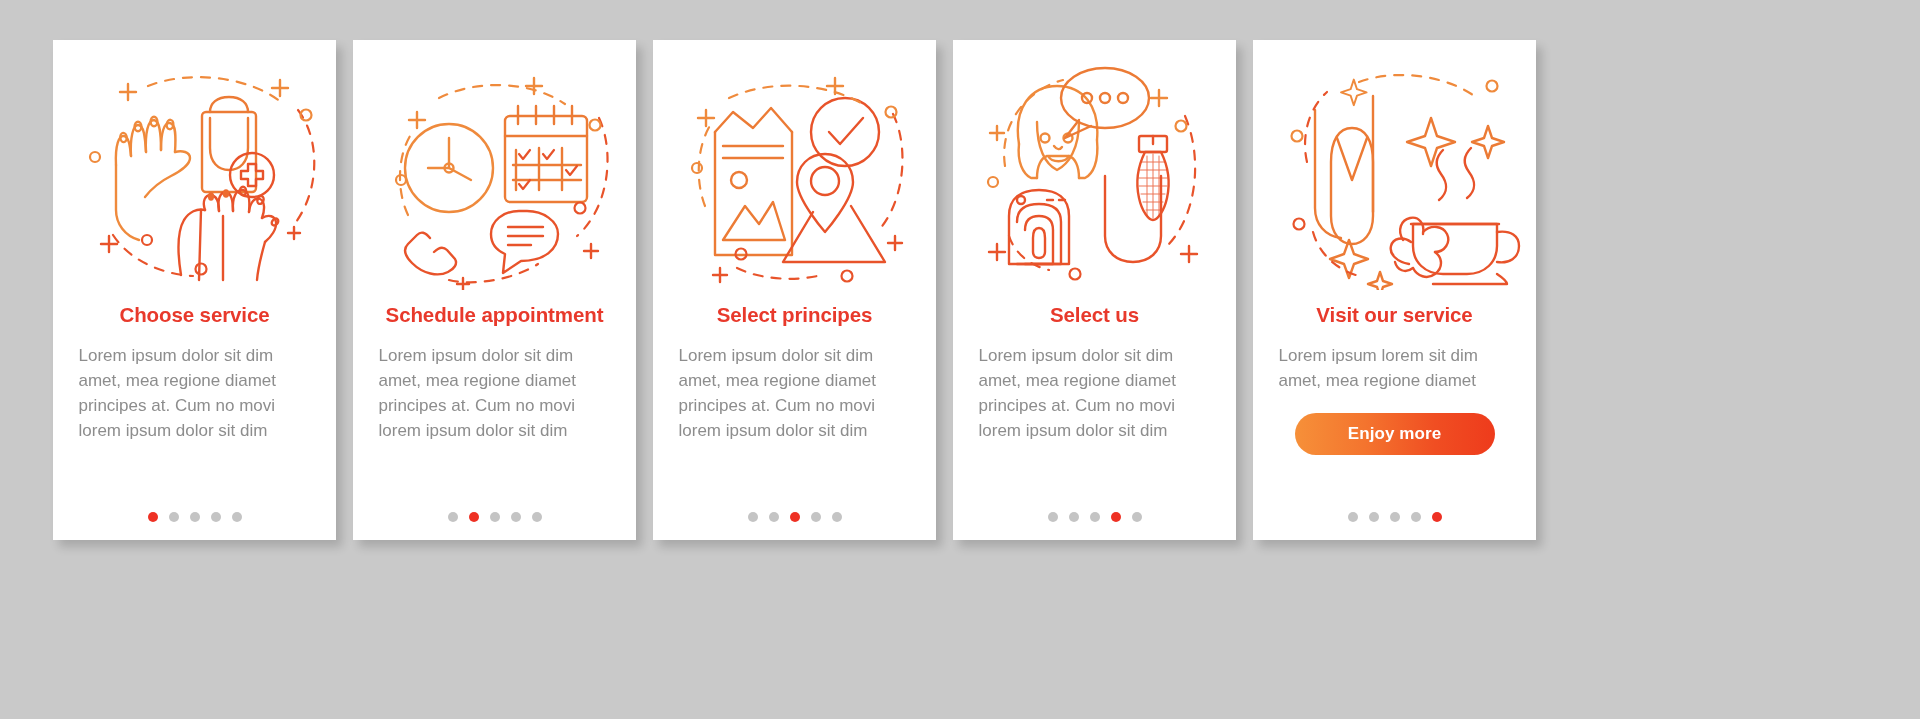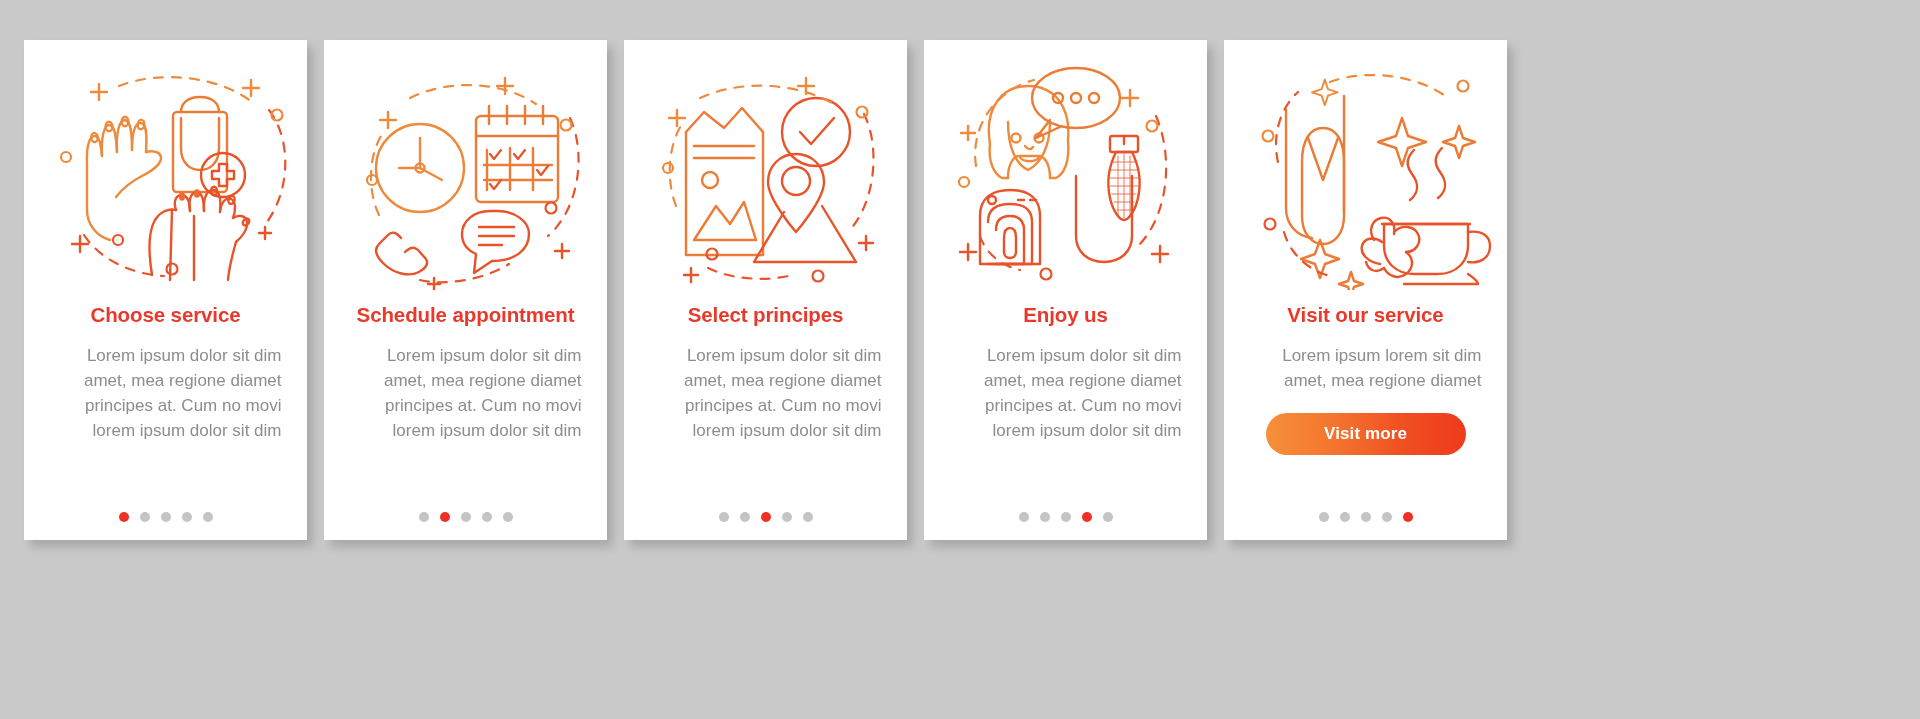--- a/index.html
+++ b/index.html
@@ -9,21 +9,21 @@
     font-family: "Liberation Sans", sans-serif;
     overflow: hidden;
   }
   #stage {
     position: relative;
     width: 1920px; height: 719px;
     background: #c9c9c9;
   }
   .cards-row {
     position: absolute;
-    top: 40px; left: 24px;
+    top: 40px; left: 53px;
     display: flex;
     gap: 17px;
   }
   .card {
     position: relative;
     width: 283px;
     height: 500px;
     background: #ffffff;
     box-shadow: 6px 7px 9px rgba(0,0,0,0.16);
     display: flex;
@@ -47,21 +47,21 @@
     line-height: 1.1;
     letter-spacing: -0.1px;
     white-space: nowrap;
   }
   .card-body {
     margin-top: 17px;
     width: 232px;
     font-size: 17px;
     line-height: 1.47;
     color: #8d8d8d;
-    text-align: right;
+    text-align: left;
   }
   .dots {
     position: absolute;
     bottom: 18px;
     left: 0; right: 0;
     display: flex;
     justify-content: center;
     gap: 11px;
   }
   .dot {
@@ -331,21 +331,21 @@
           </g>
           <g stroke="#e8532a" stroke-width="2.4">
             <path d="M44 204 L44 220 M36 212 L52 212"></path>
             <path d="M236 206 L236 222 M228 214 L244 214"></path>
           </g>
           <circle cx="40" cy="142" r="5" stroke="#ef8a3c" stroke-width="2.2"></circle>
           <circle cx="228" cy="86" r="5.5" stroke="#ef8a3c" stroke-width="2.2"></circle>
           <circle cx="122" cy="234" r="5.5" stroke="#e8532a" stroke-width="2.2"></circle>
         </svg>
       </div>
-      <div class="card-title">Enjoy us</div>
+      <div class="card-title">Select us</div>
       <div class="card-body">Lorem ipsum dolor sit dim amet, mea regione diamet principes at. Cum no movi lorem ipsum dolor sit dim</div>
       <div class="dots">
         <span class="dot"></span>
         <span class="dot"></span>
         <span class="dot"></span>
         <span class="dot active"></span>
         <span class="dot"></span>
       </div>
     </div>
 
@@ -391,21 +391,21 @@
             <path d="M54 122 C48 96 56 68 74 52"></path>
             <path d="M60 192 C66 214 84 230 106 236"></path>
           </g>
           <circle cx="44" cy="96" r="5.5" stroke="#ef8a3c" stroke-width="2.2"></circle>
           <circle cx="239" cy="46" r="5.5" stroke="#ef8a3c" stroke-width="2.2"></circle>
           <circle cx="46" cy="184" r="5.5" stroke="#e8532a" stroke-width="2.2"></circle>
         </svg>
       </div>
       <div class="card-title">Visit our service</div>
       <div class="card-body">Lorem ipsum lorem sit dim amet, mea regione diamet</div>
-      <button class="learn-btn">Visit more</button>
+      <button class="learn-btn">Enjoy more</button>
       <div class="dots">
         <span class="dot"></span>
         <span class="dot"></span>
         <span class="dot"></span>
         <span class="dot"></span>
         <span class="dot active"></span>
       </div>
     </div>
 
   </div>

